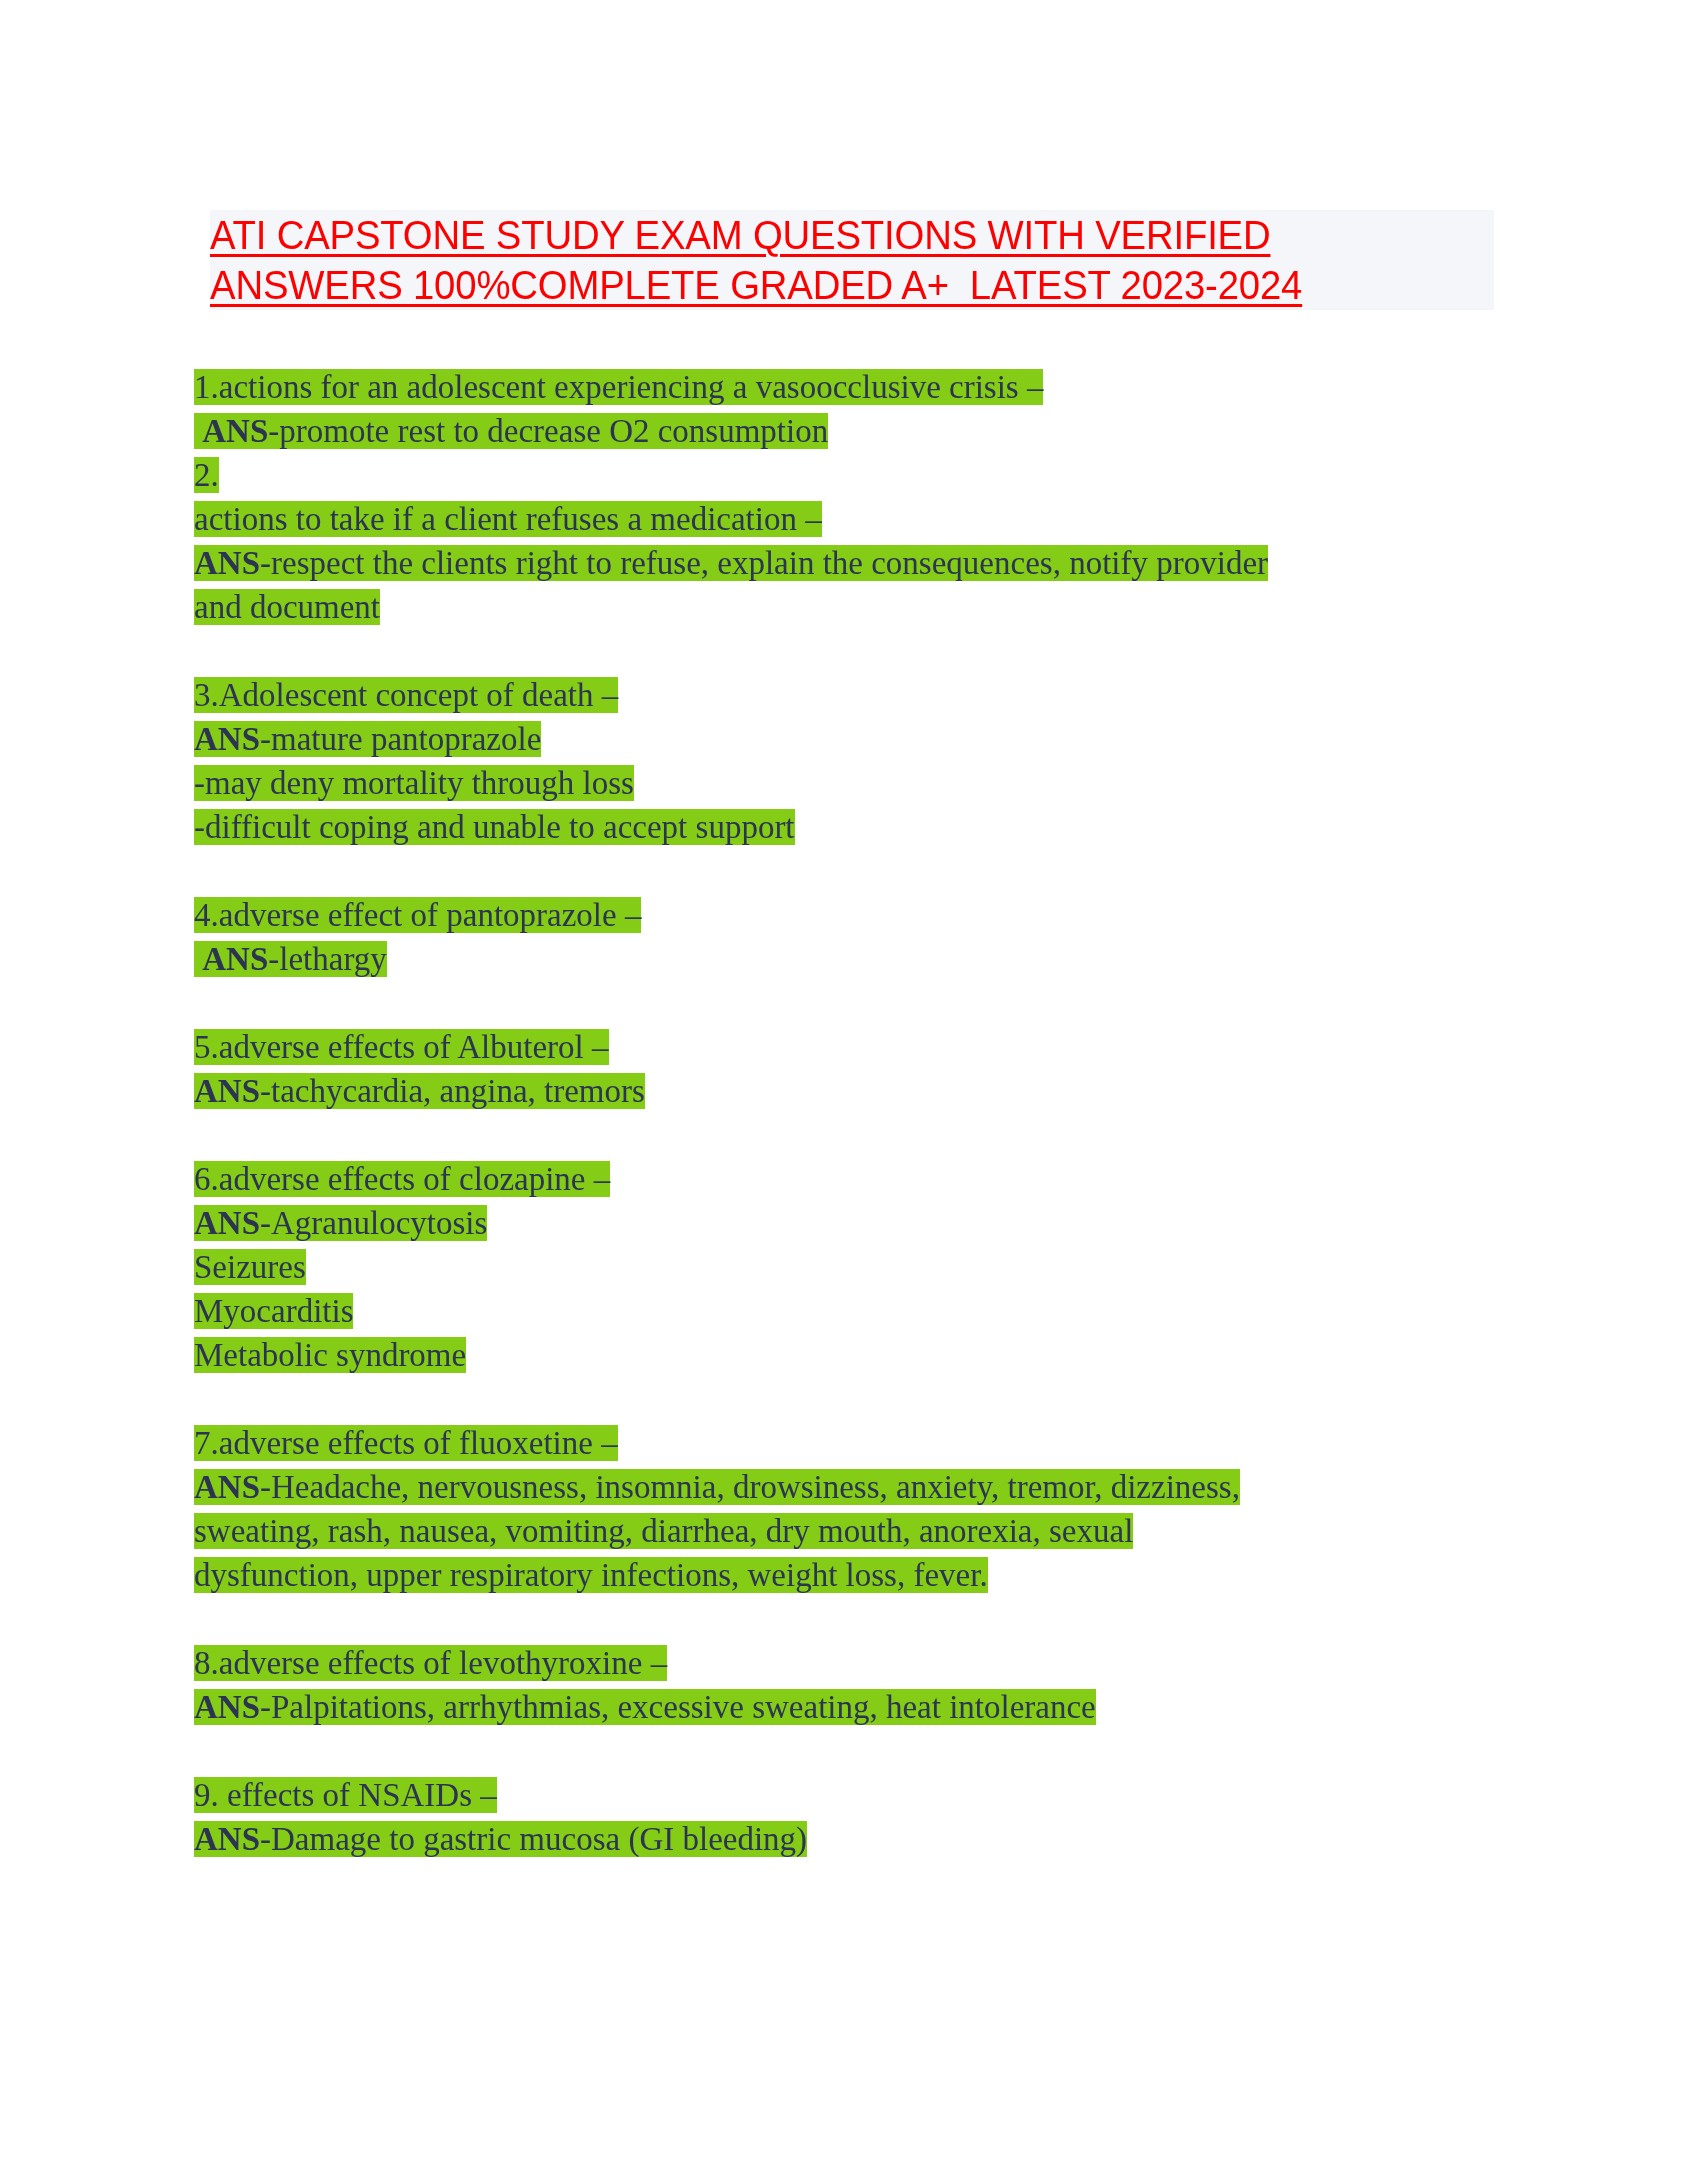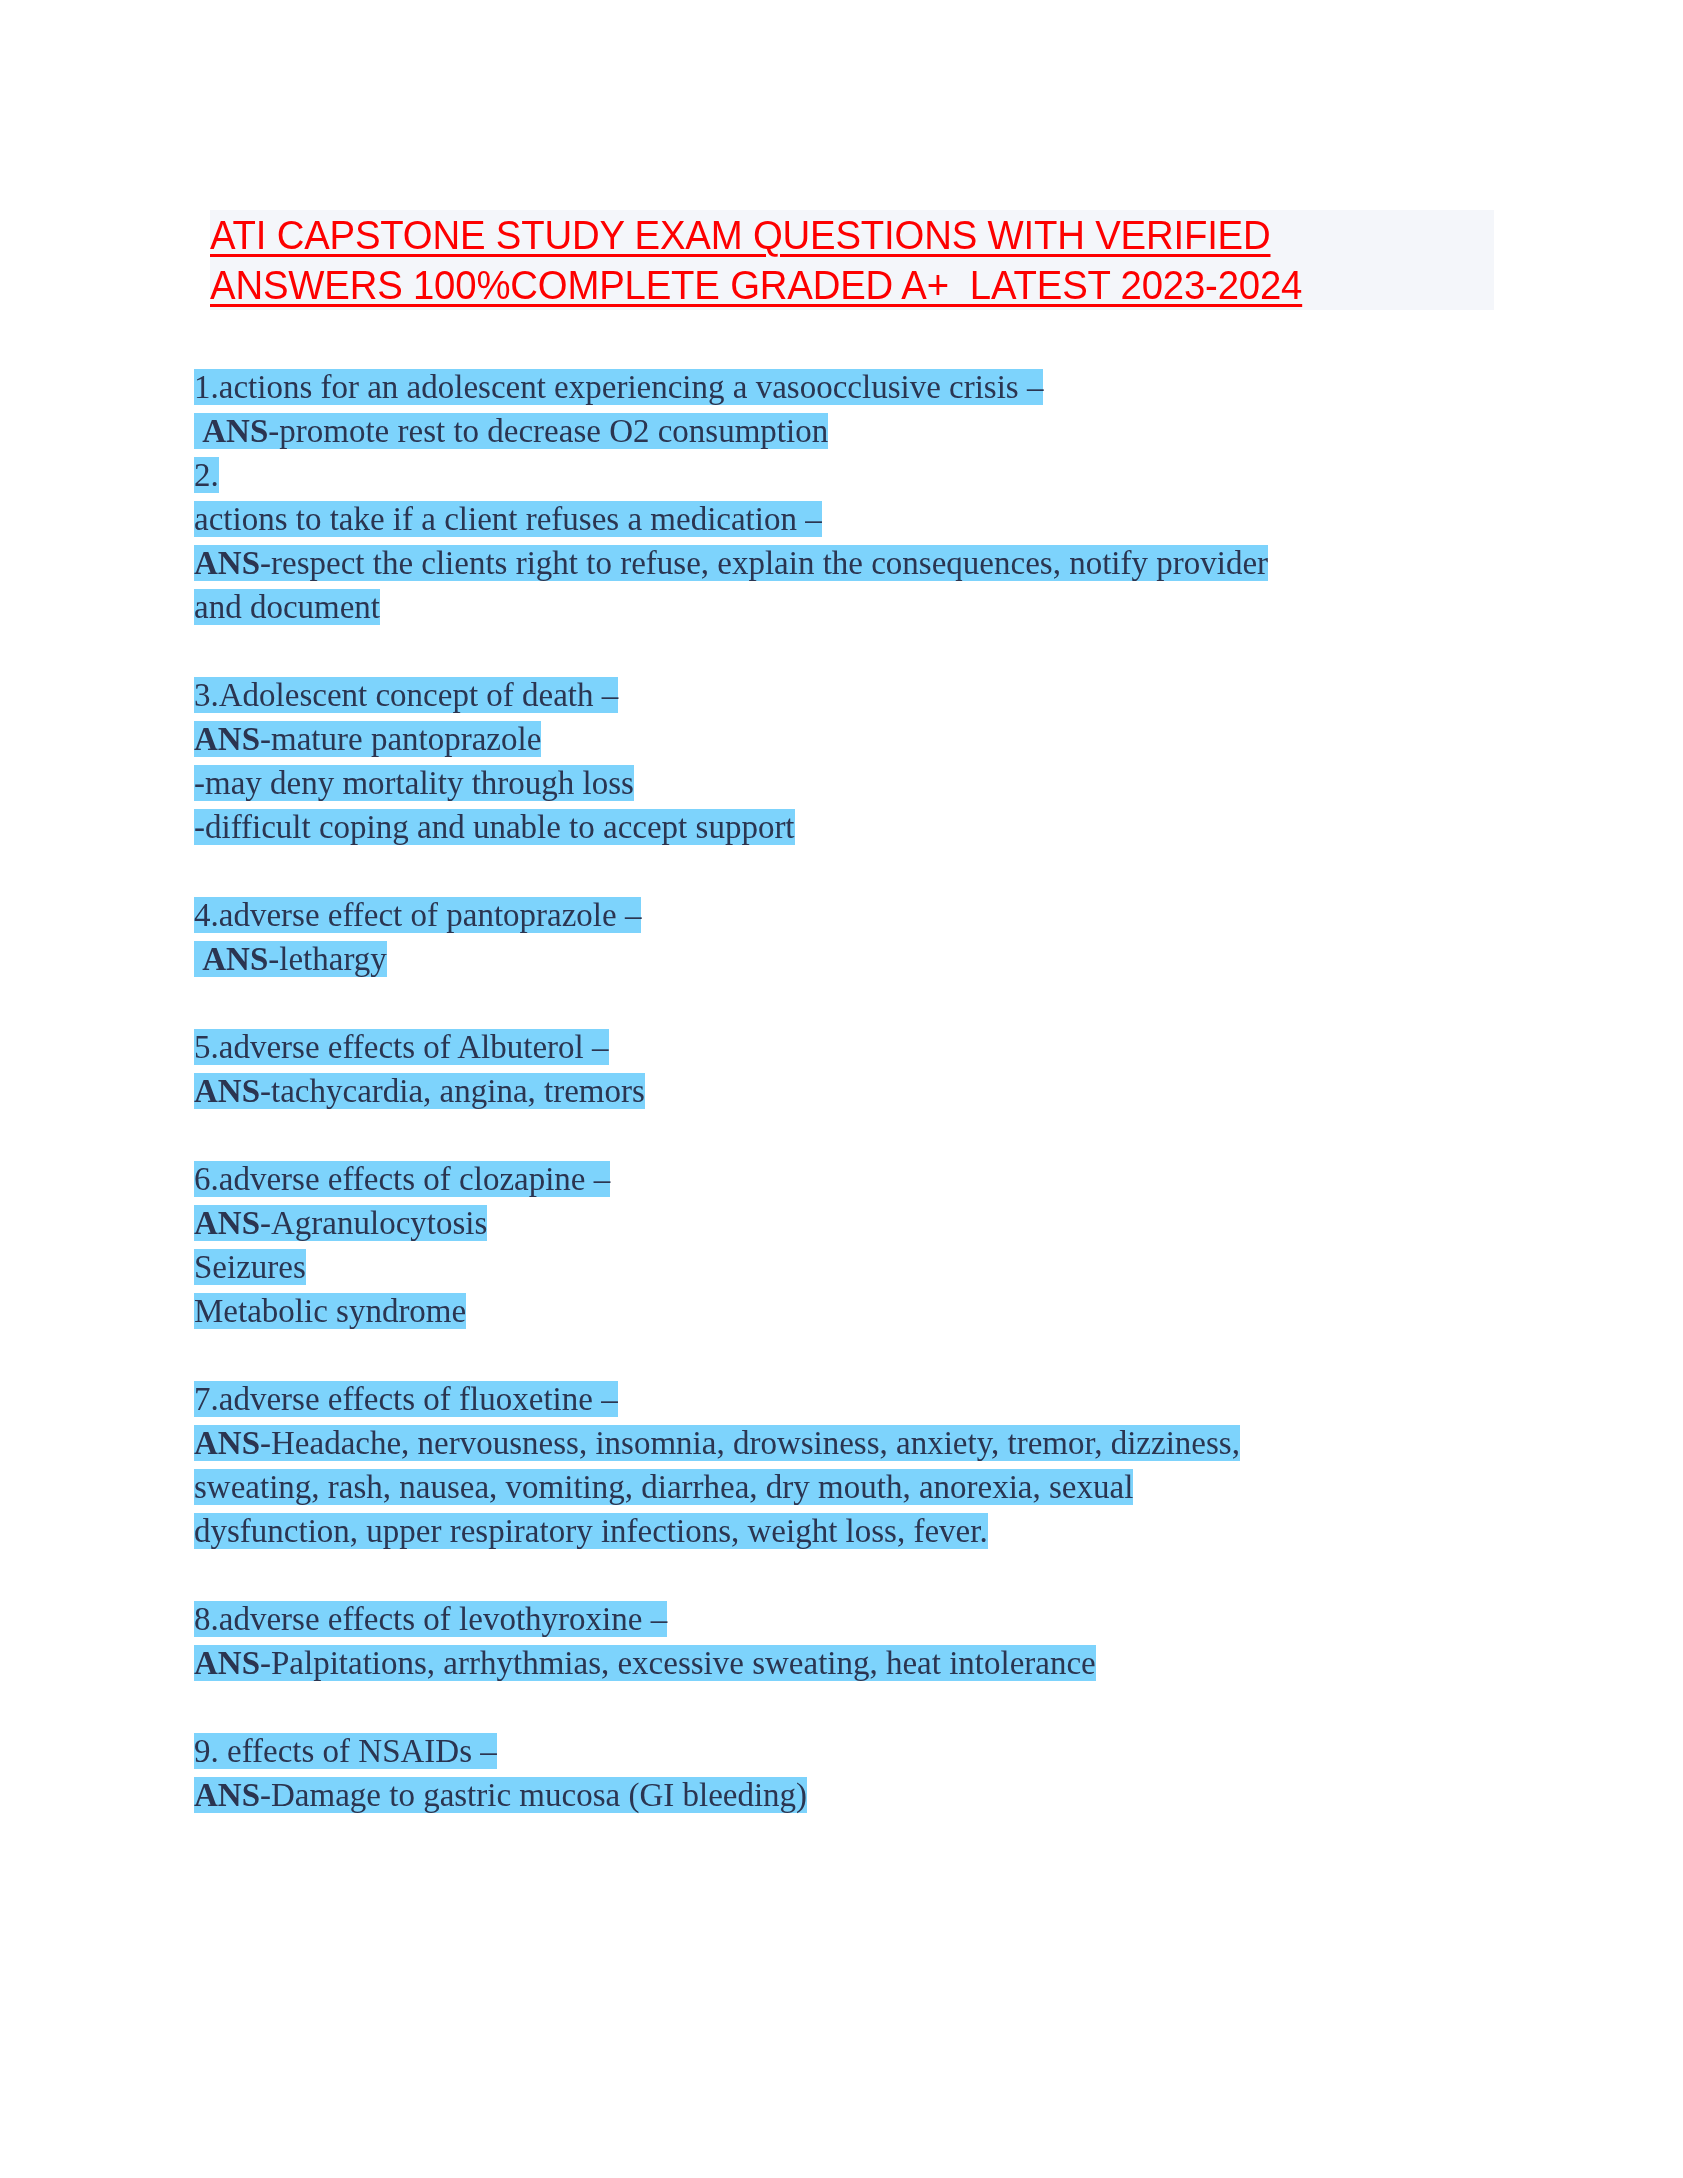--- a/index.html
+++ b/index.html
@@ -73,21 +73,21 @@
   .ln {
     display: block;
     font-size: 33px;
     line-height: 44px;
     color: #2b3551;
     white-space: pre-wrap;
     margin: 0;
     padding: 0;
   }
   .ln > .hl {
-    background: #7dd3fc;
+    background: #84cc16;
     box-decoration-break: clone;
     -webkit-box-decoration-break: clone;
   }
   .ans {
     font-weight: bold;
   }
 </style>
 </head>
 <body>
 
@@ -119,20 +119,21 @@
           <span class="ln"><span class="hl"><span class="ans"> ANS</span><span>-lethargy</span></span></span>
         </div>
         <div class="para">
           <span class="ln"><span class="hl">5.adverse effects of Albuterol –</span></span>
           <span class="ln"><span class="hl"><span class="ans">ANS</span><span>-tachycardia, angina, tremors</span></span></span>
         </div>
         <div class="para">
           <span class="ln"><span class="hl">6.adverse effects of clozapine –</span></span>
           <span class="ln"><span class="hl"><span class="ans">ANS</span><span>-Agranulocytosis</span></span></span>
           <span class="ln"><span class="hl">Seizures</span></span>
+          <span class="ln"><span class="hl">Myocarditis</span></span>
           <span class="ln"><span class="hl">Metabolic syndrome</span></span>
         </div>
         <div class="para">
           <span class="ln"><span class="hl">7.adverse effects of fluoxetine –</span></span>
           <span class="ln"><span class="hl"><span class="ans">ANS</span><span>-Headache, nervousness, insomnia, drowsiness, anxiety, tremor, dizziness,</span></span></span>
           <span class="ln"><span class="hl">sweating, rash, nausea, vomiting, diarrhea, dry mouth, anorexia, sexual</span></span>
           <span class="ln"><span class="hl">dysfunction, upper respiratory infections, weight loss, fever.</span></span>
         </div>
         <div class="para">
           <span class="ln"><span class="hl">8.adverse effects of levothyroxine –</span></span>

